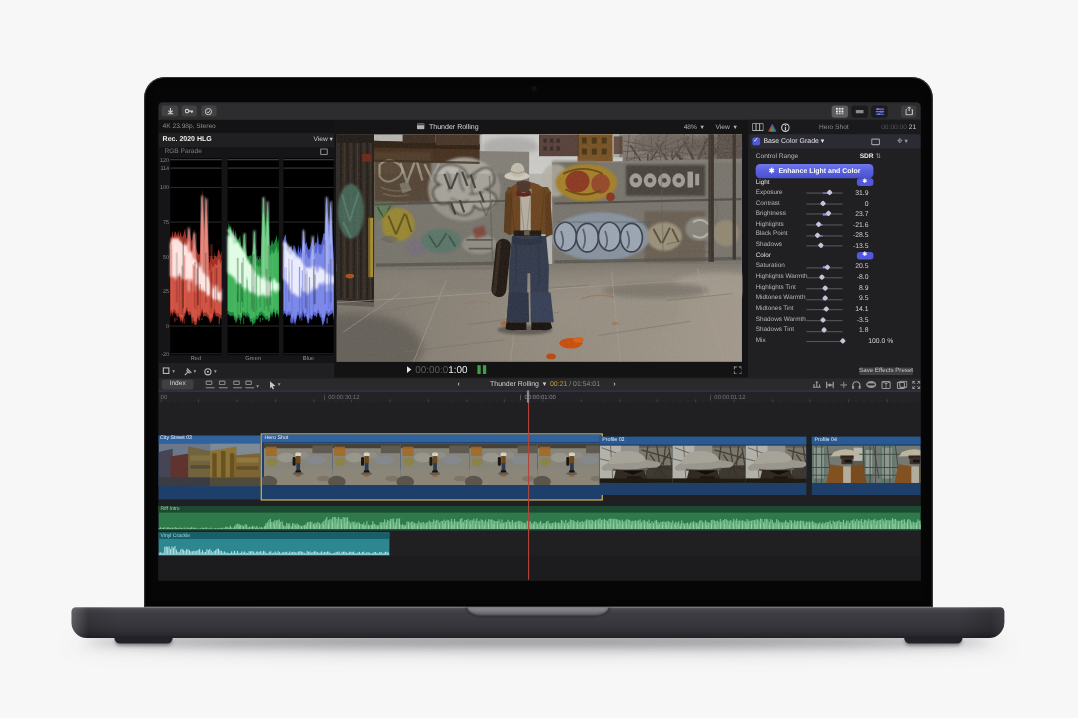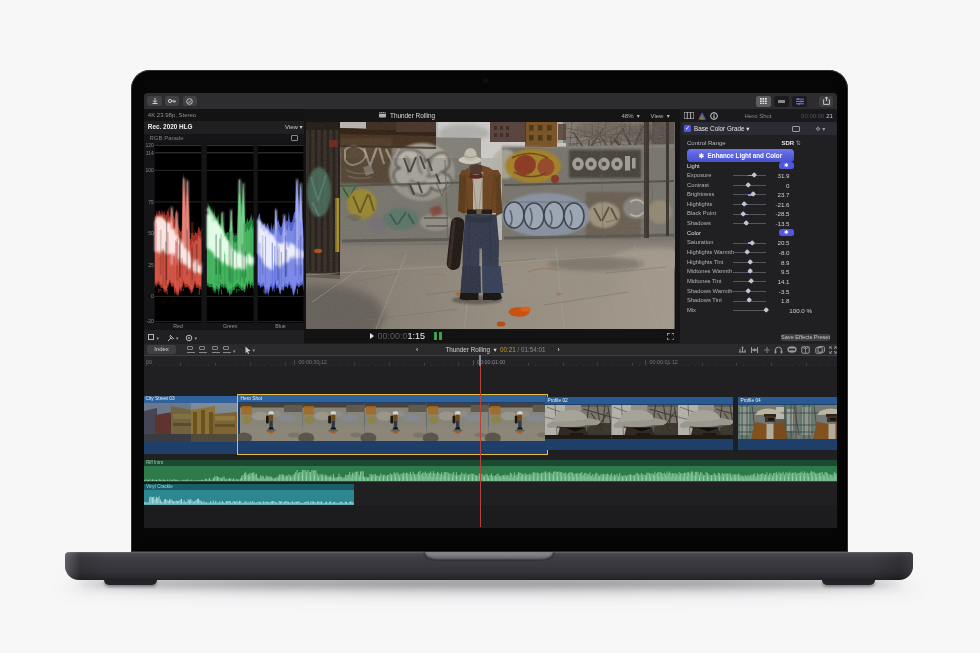--- a/index.html
+++ b/index.html
@@ -517,21 +517,21 @@
 <path d="M158 33.5 q6.5 4 13 0" stroke="#a8a290" stroke-width="1.1" fill="none"></path>
 </g>
 
 <rect x="0" y="0" width="368.5" height="207" filter="url(#nz)" opacity="0.10"></rect>
 <rect x="0" y="0" width="368.5" height="207" fill="#38332c" opacity="0.085"></rect>
 </svg>
       </div>
 
   <div style="left:160px;top:236.2px;width:376.5px;height:13.8px;background:#131314"></div>
   <div style="left:226.5px;top:239.8px;width:0;height:0;border-left:4.6px solid #e8e8e8;border-top:3.2px solid transparent;border-bottom:3.2px solid transparent"></div>
-  <div class="t" style="left:234px;top:238.4px;font-size:9px;line-height:10px;color:#5c5c5c">00:00:0<span style="color:#ededed">1:15</span></div>
+  <div class="t" style="left:234px;top:238.4px;font-size:9px;line-height:10px;color:#5c5c5c">00:00:0<span style="color:#ededed">1:00</span></div>
   <div style="left:290.5px;top:239.3px;width:3.2px;height:7.6px;background:#3f9e49"></div>
   <div style="left:295.7px;top:239.3px;width:3.2px;height:7.6px;background:#3f9e49"></div>
   <svg class="abs" style="left:523px;top:239.5px" width="7.5" height="7.5" viewBox="0 0 8 8">
         <path d="M0.5 3 V0.5 H3 M5 0.5 H7.5 V3 M7.5 5 V7.5 H5 M3 7.5 H0.5 V5" stroke="#9a9a9a" stroke-width="1.1" fill="none"></path>
       </svg>
 
   <div style="left:536.5px;top:16px;width:157px;height:327px;background:#202023"></div>
   <div style="left:536.5px;top:16px;width:157px;height:12.8px;background:#1a1a1c"></div>
   <svg class="abs" style="left:540px;top:18.8px" width="10" height="7" viewBox="0 0 10 7">
         <rect width="10" height="7" rx="1.2" fill="none" stroke="#d0d0d0" stroke-width="1"></rect>

